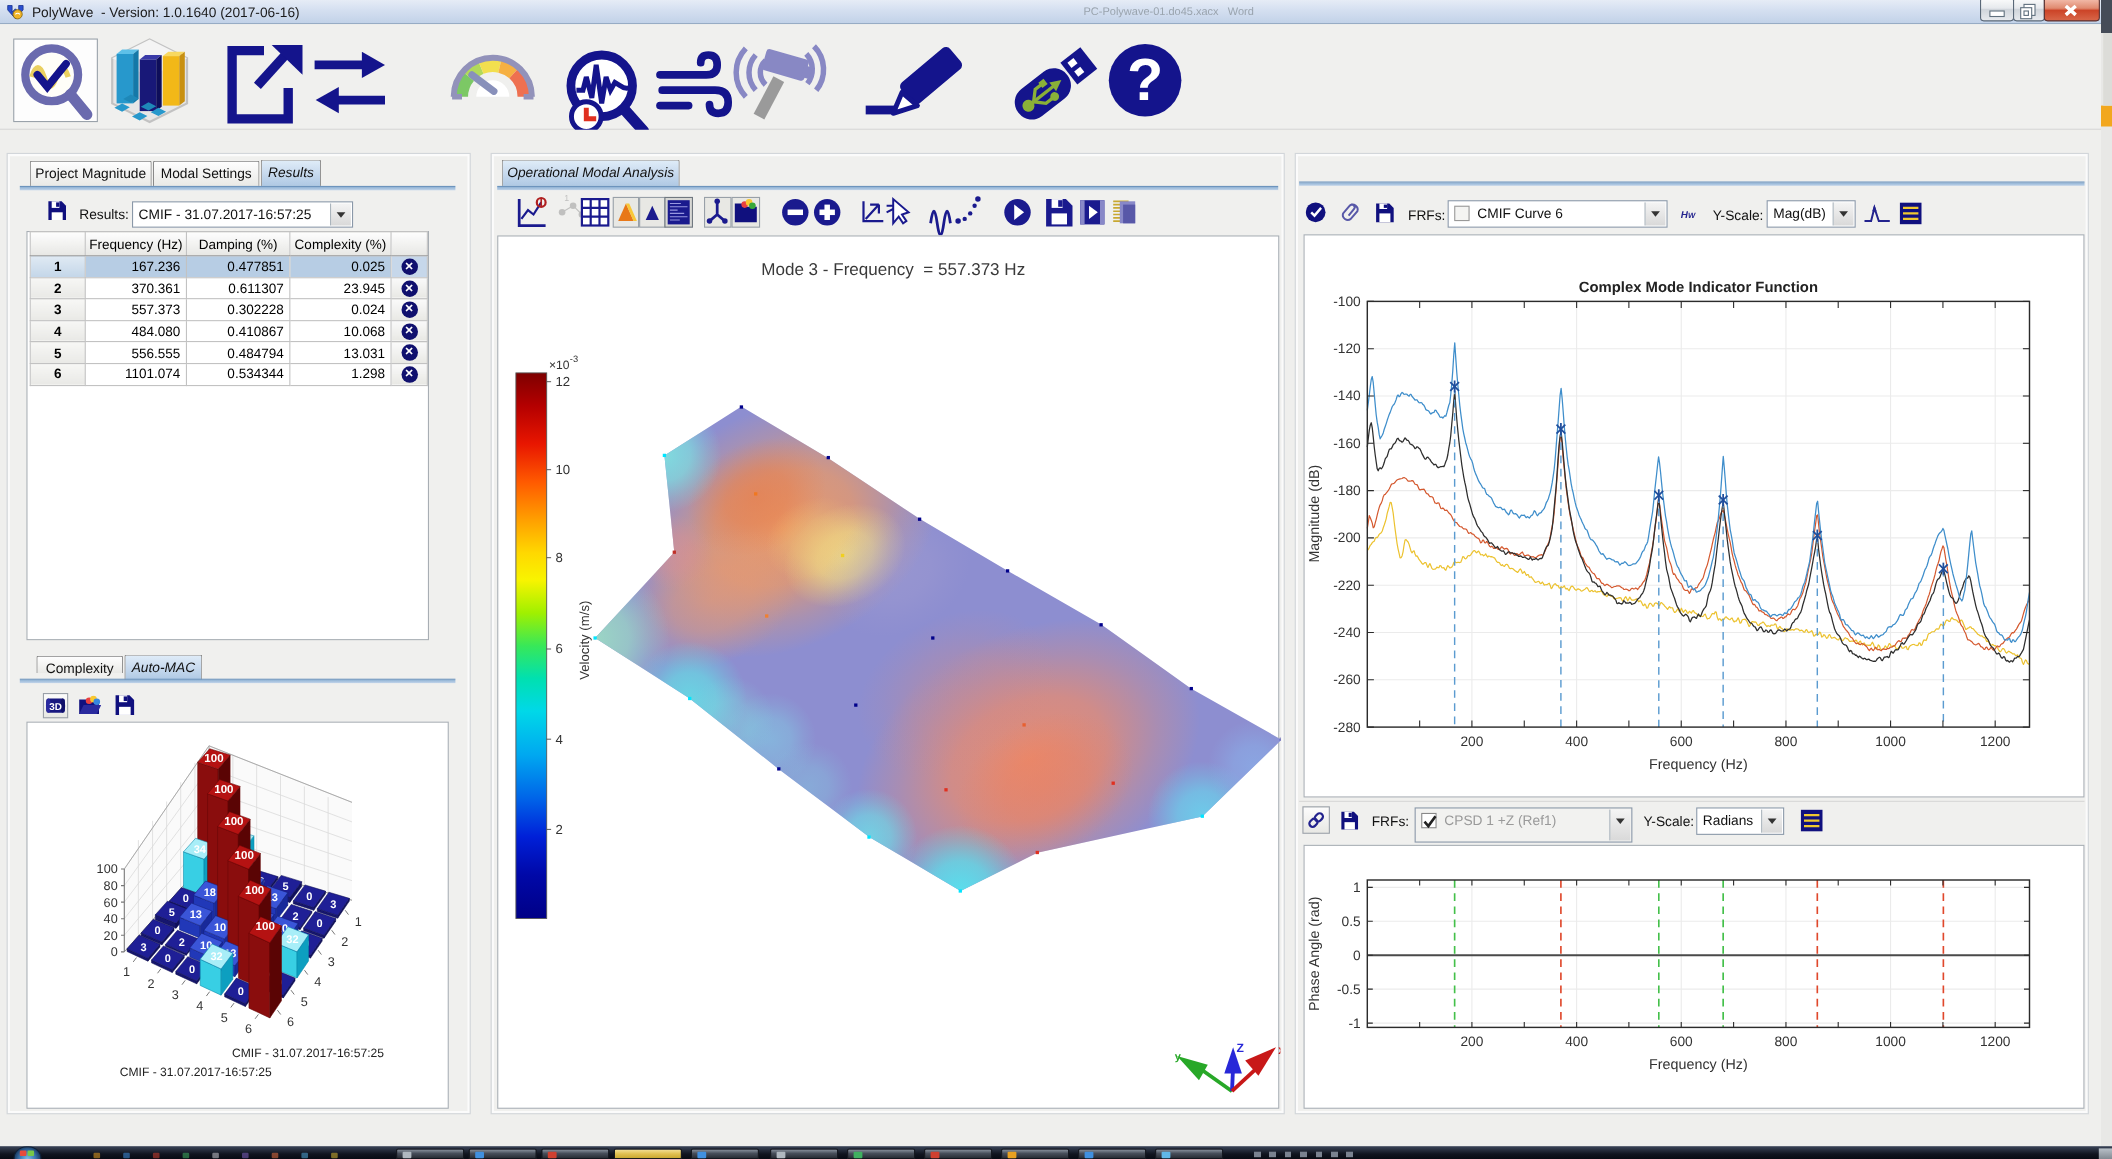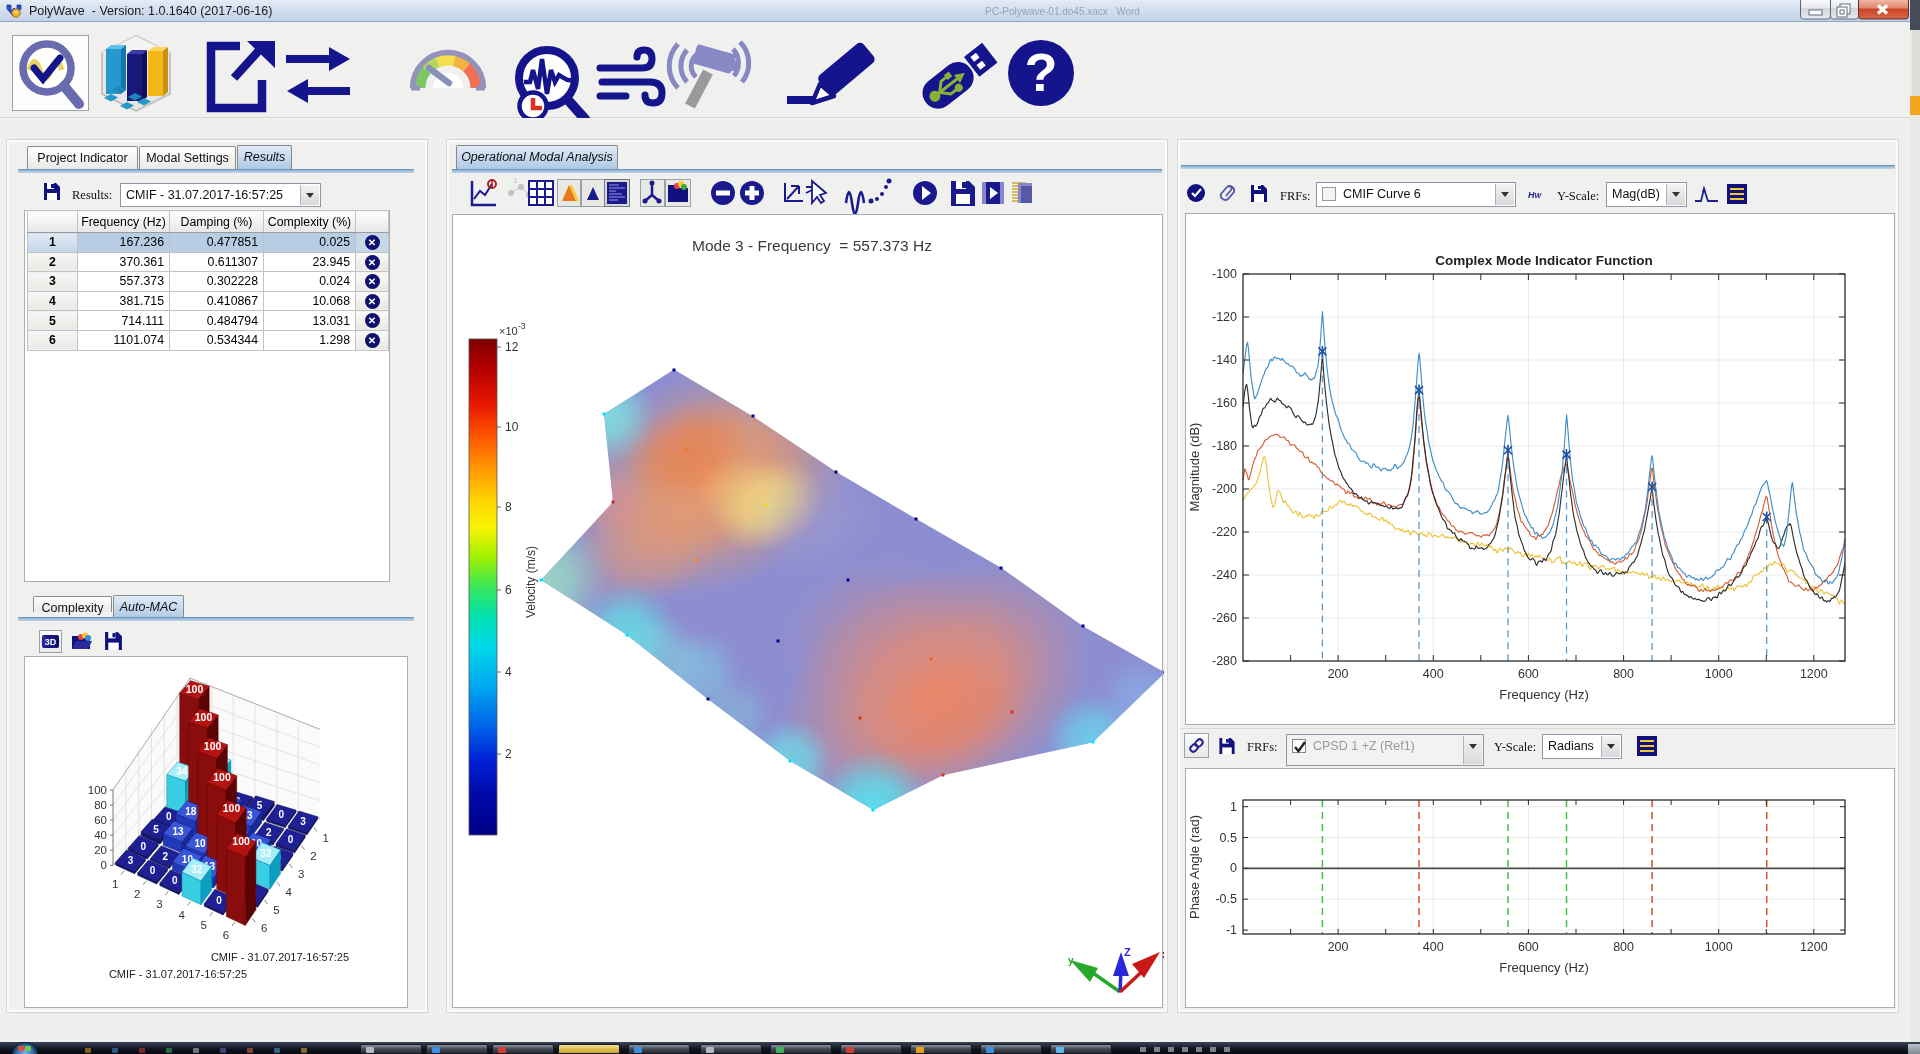--- a/index.html
+++ b/index.html
@@ -13,21 +13,21 @@
   background:linear-gradient(#fefefe,#e9e9e6); font-size:12.5px; color:#111; text-align:center; line-height:22px; }
 .tab.active { background:linear-gradient(#dfecf8 0%,#c8daee 50%,#afc9e4 100%);font-style:italic; }
 .blueline { position:absolute; height:4px; background:linear-gradient(#8fb2d4,#c3d5ea); border-top:1px solid #6d94bd; }
 .white { position:absolute; background:#ffffff; border:1px solid #a8aeb4; }
 .ctoolbar { position:absolute; background:#f0f0ee; }
 select, .combo { font-family:"Liberation Sans",sans-serif; }
 .combo { position:absolute; background:#fff; border:1px solid #8a98a8; font-size:12.5px; color:#111; }
 .combo .arr { position:absolute; right:1px; top:1px; bottom:1px; width:19px;
   background:linear-gradient(#f4f4f4,#d9d9d9); border-left:1px solid #aab4bc; text-align:center; }
 .combo .arr:after { content:""; position:absolute; left:5px; top:8px; border:4px solid transparent; border-top:5px solid #333; }
-.lbl { position:absolute; font-size:12.5px; color:#111;font-family:Liberation Serif, serif; }
+.lbl { position:absolute; font-size:12.5px; color:#111; }
 table.res { border-collapse:collapse; table-layout:fixed; font-size:12.3px; color:#000; }
 table.res td, table.res th { border:1px solid #c2c2c2; overflow:hidden; white-space:nowrap; }
 table.res th { background:linear-gradient(#fdfdfd,#e7e7e4); font-weight:normal; border-bottom:1px solid #9a9a9a; }
 table.res td.num { background:linear-gradient(#f7f7f5,#e9e9e6); text-align:center; font-weight:bold; }
 table.res td.v { text-align:right; padding-right:5px; background:#fff; }
 tr.sel td.v { background:#b7cde4 !important;text-align:right; }
 tr.sel td.num { background:linear-gradient(#dfe9f3,#c3d6e8); }
 tr.sel td.del { background:#c6d7ea !important; }
 .delbtn { display:inline-block; width:15px; height:15px; border-radius:50%; background:#10106e; color:#fff;
   font-size:10px; font-weight:bold; text-align:center; line-height:15px; vertical-align:middle; }
@@ -146,21 +146,21 @@
       </g>
 <circle cx="928" cy="58" r="5.5" fill="#8ab038"></circle>
       <rect x="948" y="47" width="6" height="6" fill="#8ab038"></rect>
       <circle cx="952" cy="66" r="4" fill="#8ab038"></circle>
 <path d="M956 53 L966 58 L956 63 Z" fill="#8ab038"></path>
     </g>
 <circle cx="1041" cy="51" r="33" fill="#14148c"></circle>
 <text x="1041" y="69" font-size="54" font-weight="bold" fill="#fff" text-anchor="middle" font-family="Liberation Sans">?</text>
 </svg>
 <div class="panel" style="left:6px;top:139px;width:422px;height:874px"></div>
-<div class="tab" style="left:27px;top:146px;width:111px">Project Indicator</div>
+<div class="tab" style="left:27px;top:146px;width:111px">Project Magnitude</div>
 <div class="tab" style="left:139px;top:146px;width:97px">Modal Settings</div>
 <div class="tab active" style="left:237px;top:145px;width:55px;height:24px">Results</div>
 <div class="blueline" style="left:18px;top:169px;width:396px"></div>
 <svg class="abs" style="left:43px;top:182px" width="18" height="19" viewBox="0 0 18 19">
 <path d="M1 1 H13 L17 5 V18 H1 Z" fill="#10107e"></path>
     <rect x="4" y="1" width="7" height="6" fill="#fff"></rect>
 <rect x="8" y="2" width="3" height="4" fill="#10107e"></rect>
     <rect x="4" y="11" width="10" height="7" fill="#fff"></rect>
   </svg>
 <div class="lbl" style="left:72px;top:188px">Results:</div>
@@ -194,28 +194,28 @@
       </tr>
       <tr style="height:19.6px">
         <td class="num">3</td>
         <td class="v">557.373</td>
         <td class="v">0.302228</td>
         <td class="v">0.024</td>
         <td class="del" style="text-align:center;background:linear-gradient(#fafafa,#e8e8e4)"><span class="delbtn">✕</span></td>
       </tr>
       <tr style="height:19.6px">
         <td class="num">4</td>
-        <td class="v">381.715</td>
+        <td class="v">484.080</td>
         <td class="v">0.410867</td>
         <td class="v">10.068</td>
         <td class="del" style="text-align:center;background:linear-gradient(#fafafa,#e8e8e4)"><span class="delbtn">✕</span></td>
       </tr>
       <tr style="height:19.6px">
         <td class="num">5</td>
-        <td class="v">714.111</td>
+        <td class="v">556.555</td>
         <td class="v">0.484794</td>
         <td class="v">13.031</td>
         <td class="del" style="text-align:center;background:linear-gradient(#fafafa,#e8e8e4)"><span class="delbtn">✕</span></td>
       </tr>
       <tr style="height:19.6px">
         <td class="num">6</td>
         <td class="v">1101.074</td>
         <td class="v">0.534344</td>
         <td class="v">1.298</td>
         <td class="del" style="text-align:center;background:linear-gradient(#fafafa,#e8e8e4)"><span class="delbtn">✕</span></td>

